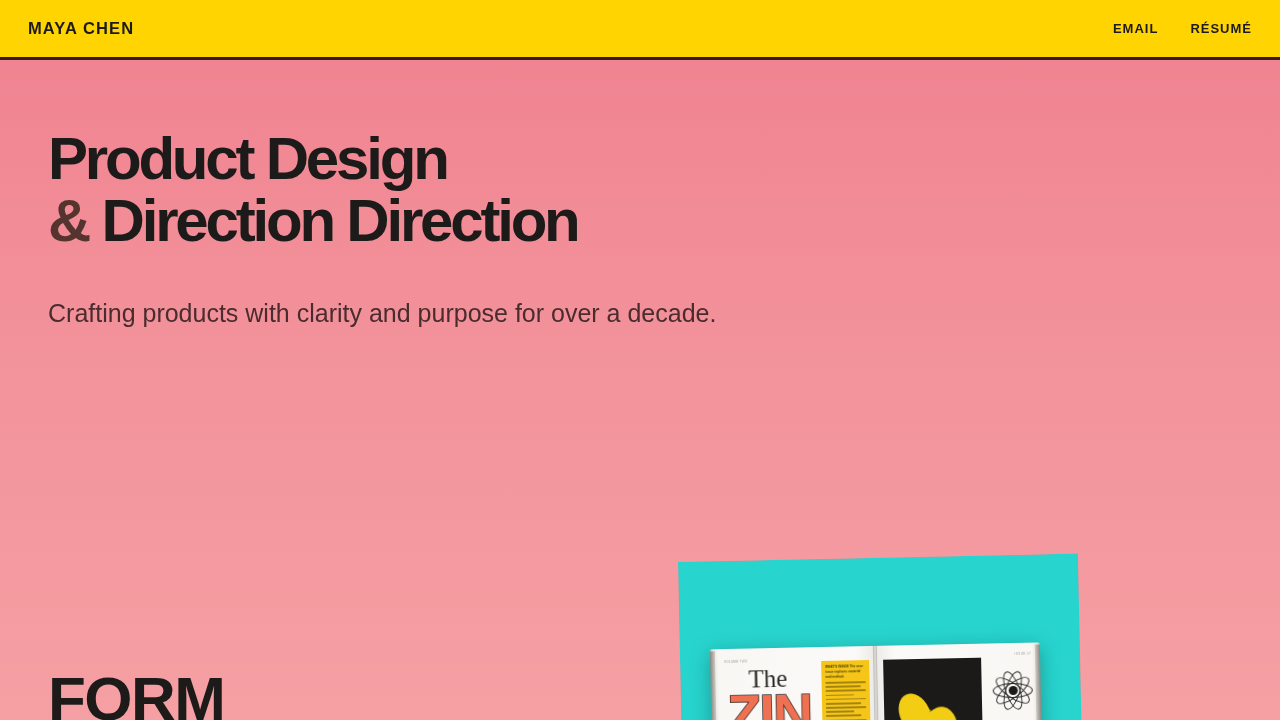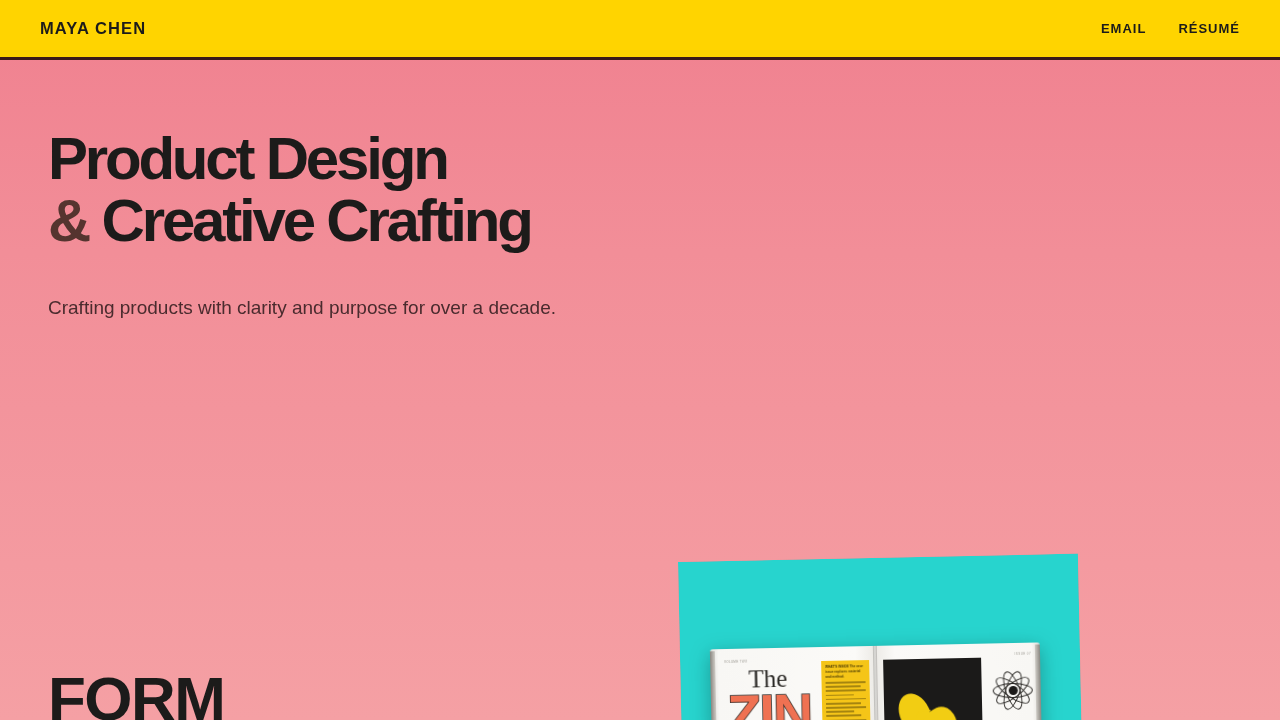--- a/index.html
+++ b/index.html
@@ -9,21 +9,21 @@
     background:linear-gradient(180deg,#f0808f 0%, #f28e98 35%, #f5a0a4 100%);
     position:relative;
   }
 
   
   .site-header{
     position:absolute; top:0; left:0; width:1280px; height:60px;
     background:#ffd400;
     border-bottom:3px solid #3a1a18;
     display:flex; align-items:center; justify-content:space-between;
-    padding:0 40px;
+    padding:0 28px;
     z-index:20;
   }
   .brand{
     font-size:16.5px; font-weight:bold; letter-spacing:1.1px;
     color:#1c1b1a; white-space:nowrap;
   }
   .nav{ display:flex; align-items:center; gap:32px; }
   .nav-link{
     font-size:13px; font-weight:bold; letter-spacing:1.0px;
     color:#1c1b1a; text-decoration:none; white-space:nowrap;
@@ -36,21 +36,21 @@
     margin:70px 0 0 48px;
     font-size:60px; font-weight:bold; line-height:0.98;
     letter-spacing:-3.2px; color:#1c1b1a;
     white-space:nowrap;
   }
   .headline .line2{ display:block; margin-top:3px; }
   .amp{ color:#55342f; }
 
   .subtitle{
     margin:42px 0 0 48px;
-    font-size:19px; line-height:1.62; font-weight:400;
+    font-size:25px; line-height:1.62; font-weight:400;
     color:#4a2b2e;
     white-space:nowrap;
   }
 
   
   .section-word{
     position:absolute; left:48px; top:668px;
     font-size:62px; font-weight:bold; letter-spacing:-1.5px;
     color:#1c1b1a; line-height:1; z-index:12;
   }
@@ -166,21 +166,21 @@
   <div class="brand">MAYA CHEN</div>
   <nav class="nav">
     <a class="nav-link">EMAIL</a>
     <a class="nav-link">RÉSUMÉ</a>
   </nav>
 </header>
 
 <section class="hero">
   <h1 class="headline">
     <span>Product Design</span>
-    <span class="line2"><span class="amp">&amp;</span><span> Creative Crafting</span></span>
+    <span class="line2"><span class="amp">&amp;</span><span> Direction Direction</span></span>
   </h1>
   <p class="subtitle">
     <span>Crafting products with clarity and purpose for over a decade.</span><br>
   </p>
 </section>
 
 <div class="section-word">FORM</div>
 
 <figure class="feature-photo">
   <div class="photo-bg"></div>

